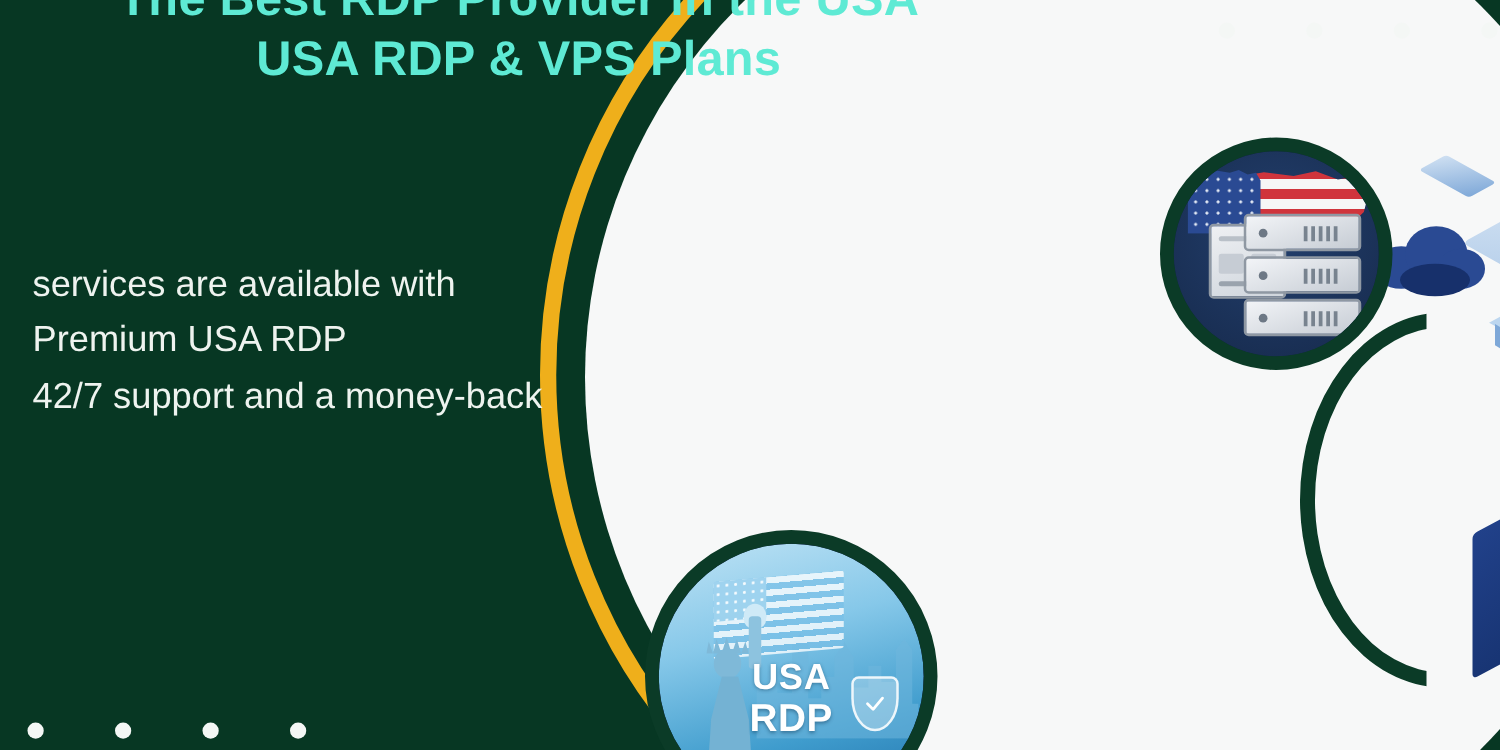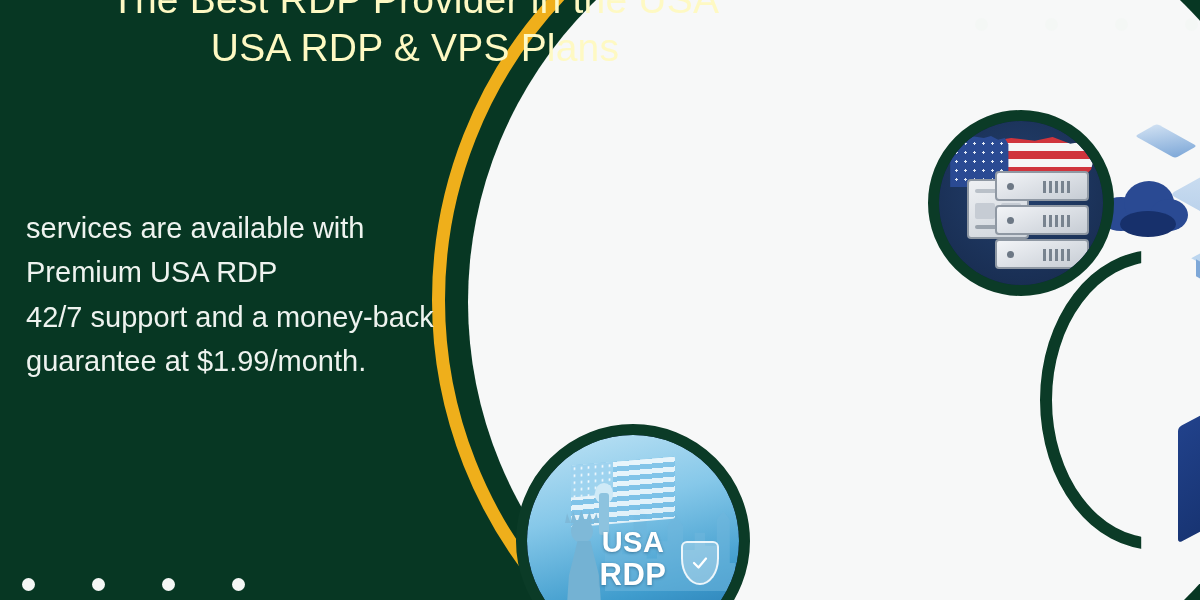--- a/index.html
+++ b/index.html
@@ -173,23 +173,23 @@
     border:12px solid #0b3b27;
     clip-path: polygon(0% 0%, 44% 0%, 44% 100%, 0% 100%);
   }
 
   
   .headline-wrap {
     position:absolute; left:0; top:-24px; width:830px; text-align:center;
     z-index:6;
   }
   .headline {
-    color:#fef9c3;
+    color:#5eead4;
     font-family:"Liberation Sans", sans-serif;
-    font-weight:400;
+    font-weight:700;
     font-size:39px;
     line-height:1.22;
     letter-spacing:.2px;
   }
 
   .body-copy {
     position:absolute; left:26px; top:206px; width:540px;
     color:#eef3ef;
     font-family:"Liberation Sans", sans-serif;
     font-size:29px;
@@ -319,16 +319,15 @@
 
   <div class="headline-wrap">
     <div class="headline">The Best RDP Provider in the USA</div>
     <div class="headline line2">USA RDP &amp; VPS Plans</div>
   </div>
 
   <div class="body-copy">
     <div>services are available with</div>
     <div>Premium USA RDP</div>
     <div>42/7 support and a money-back</div>
-    <div>guarantee at $1.99/month.</div>
   </div>
 
 </div>
 
 </body></html>

